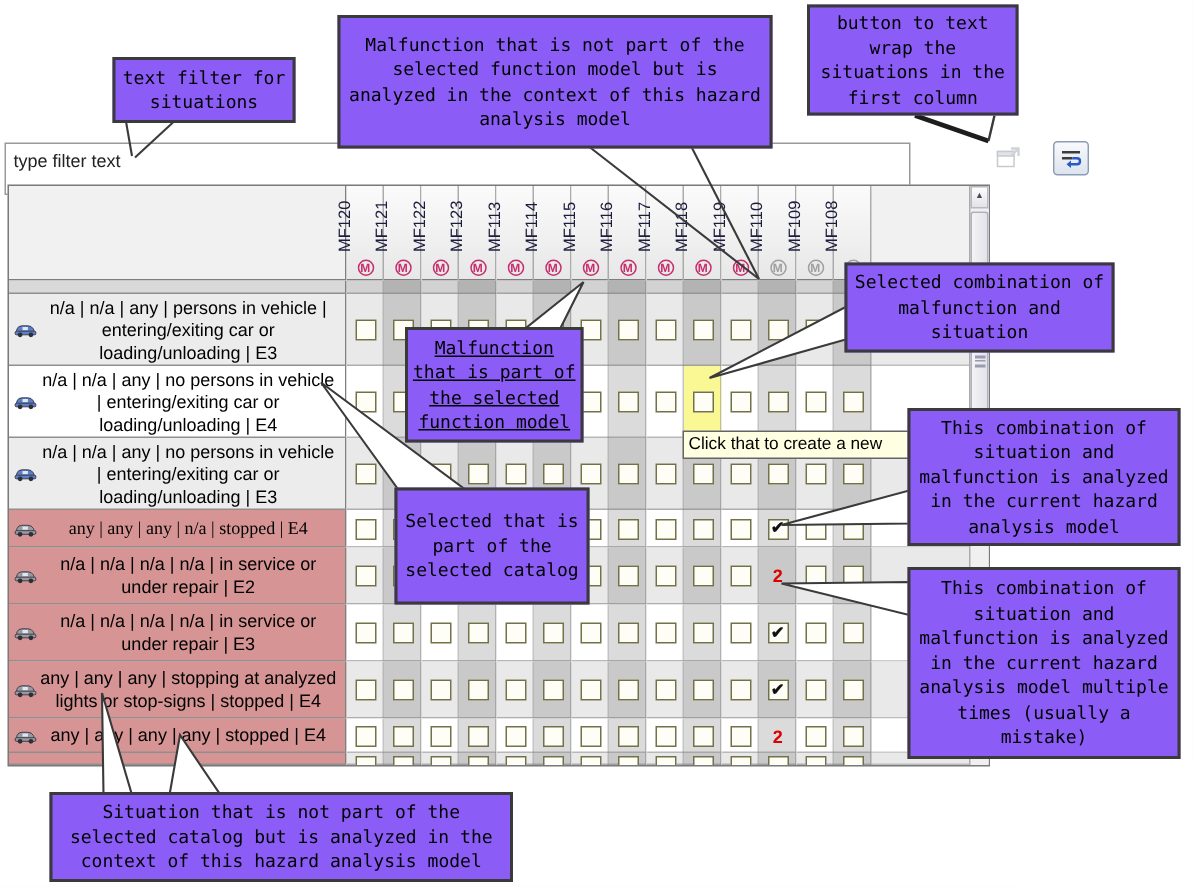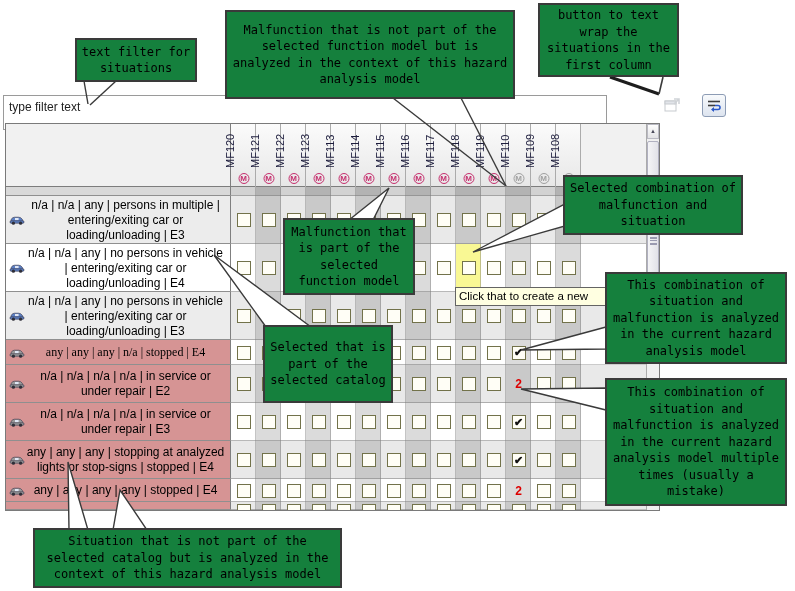--- a/index.html
+++ b/index.html
@@ -59,21 +59,21 @@
   #vscroll .grip{position:absolute;left:2px;top:50%;width:7px;height:1px;
     border-top:1px solid #9a9ab0;box-shadow:0 3px 0 #9a9ab0,0 -3px 0 #9a9ab0;}
 
   
   #tooltip{position:absolute;left:455px;top:287px;width:150px;height:17px;
     background:#ffffe1;border:1px solid #646464;z-index:5;
     font-size:11.5px;color:#000;line-height:17px;padding-left:3px;
     white-space:nowrap;overflow:hidden;}
 
   
-  .callout{position:absolute;z-index:20;background:#15803d;border:2px solid #3a3a3a;
+  .callout{position:absolute;z-index:20;background:#8b5cf6;border:2px solid #3a3a3a;
     box-sizing:border-box;display:flex;align-items:center;justify-content:center;
     text-align:center;font-family:"DejaVu Sans Mono",monospace;font-size:12px;
     line-height:16.5px;color:#000;padding:2px 3px;}
   #tails{position:absolute;left:0;top:0;z-index:15;pointer-events:none;}
 </style>
 </head>
 <body>
 <div id="page">
 
 <input id="filter-input" value="type filter text" style="">
@@ -175,21 +175,21 @@
         </div>
         <div class="mrow" style="height:48px;">
           <div class="label-cell" style="background:#ececec;height:48px;">
             <svg class="car" viewBox="0 0 20 14">
   <path d="M2 10 L3 6 Q4 3.5 7 3.5 L12 3.5 Q15 3.5 16.5 6 L18 10 Z" fill="#5b7fc4" stroke="#3c3c50" stroke-width="0.8"></path>
   <rect x="1.4" y="8" width="17.2" height="3" rx="1" fill="#5b7fc4" stroke="#3c3c50" stroke-width="0.8"></rect>
   <circle cx="5.5" cy="11" r="2" fill="#2e2e38"></circle>
               <circle cx="14.5" cy="11" r="2" fill="#2e2e38"></circle>
   <rect x="7.5" y="4.5" width="4.5" height="2.6" fill="#dfe7f5"></rect>
             </svg>
-            <span>n/a | n/a | any | persons in multiple | entering/exiting car or loading/unloading | E3</span>
+            <span>n/a | n/a | any | persons in vehicle | entering/exiting car or loading/unloading | E3</span>
           </div>
           <div class="gcell" style="background:#e9e9e9;height:48px;">
             <span class="cbox"></span>
           </div>
           <div class="gcell" style="background:#c9c9c9;height:48px;">
             <span class="cbox"></span>
           </div>
           <div class="gcell" style="background:#e9e9e9;height:48px;">
             <span class="cbox"></span>
           </div>
@@ -687,19 +687,19 @@
     <polygon points="521,389 606,388 606,410"></polygon>
     <polygon points="68,462 69,530 88,530"></polygon>
     <polygon points="120,490 113,530 147,530"></polygon>
   </g>
 </svg>
 
 <div class="callout" style="left:75px;top:38px;width:122px;height:44px;">text filter for situations</div>
 <div class="callout" style="left:225px;top:10px;width:290px;height:89px;">Malfunction that is not part of the selected function model but is analyzed in the context of this hazard analysis model</div>
 <div class="callout" style="left:538px;top:3px;width:141px;height:74px;">button to text wrap the situations in the first column</div>
 <div class="callout" style="left:563px;top:175px;width:180px;height:60px;">Selected combination of malfunction and situation</div>
-<div class="callout" style="left:283px;top:218px;width:132px;height:77px;">Malfunction that is part of the selected function model</div>
+<div class="callout" style="left:270px;top:218px;width:119px;height:77px;text-decoration:underline;">Malfunction that is part of the selected function model</div>
 <div class="callout" style="left:263px;top:325px;width:130px;height:78px;">Selected that is part of the selected catalog</div>
 <div class="callout" style="left:605px;top:272px;width:182px;height:92px;">This combination of situation and malfunction is analyzed in the current hazard analysis model</div>
 <div class="callout" style="left:605px;top:378px;width:182px;height:128px;">This combination of situation and malfunction is analyzed in the current hazard analysis model multiple times (usually a mistake)</div>
 <div class="callout" style="left:33px;top:528px;width:309px;height:60px;">Situation that is not part of the selected catalog but is analyzed in the context of this hazard analysis model</div>
 
 </div>
 
 </body></html>

